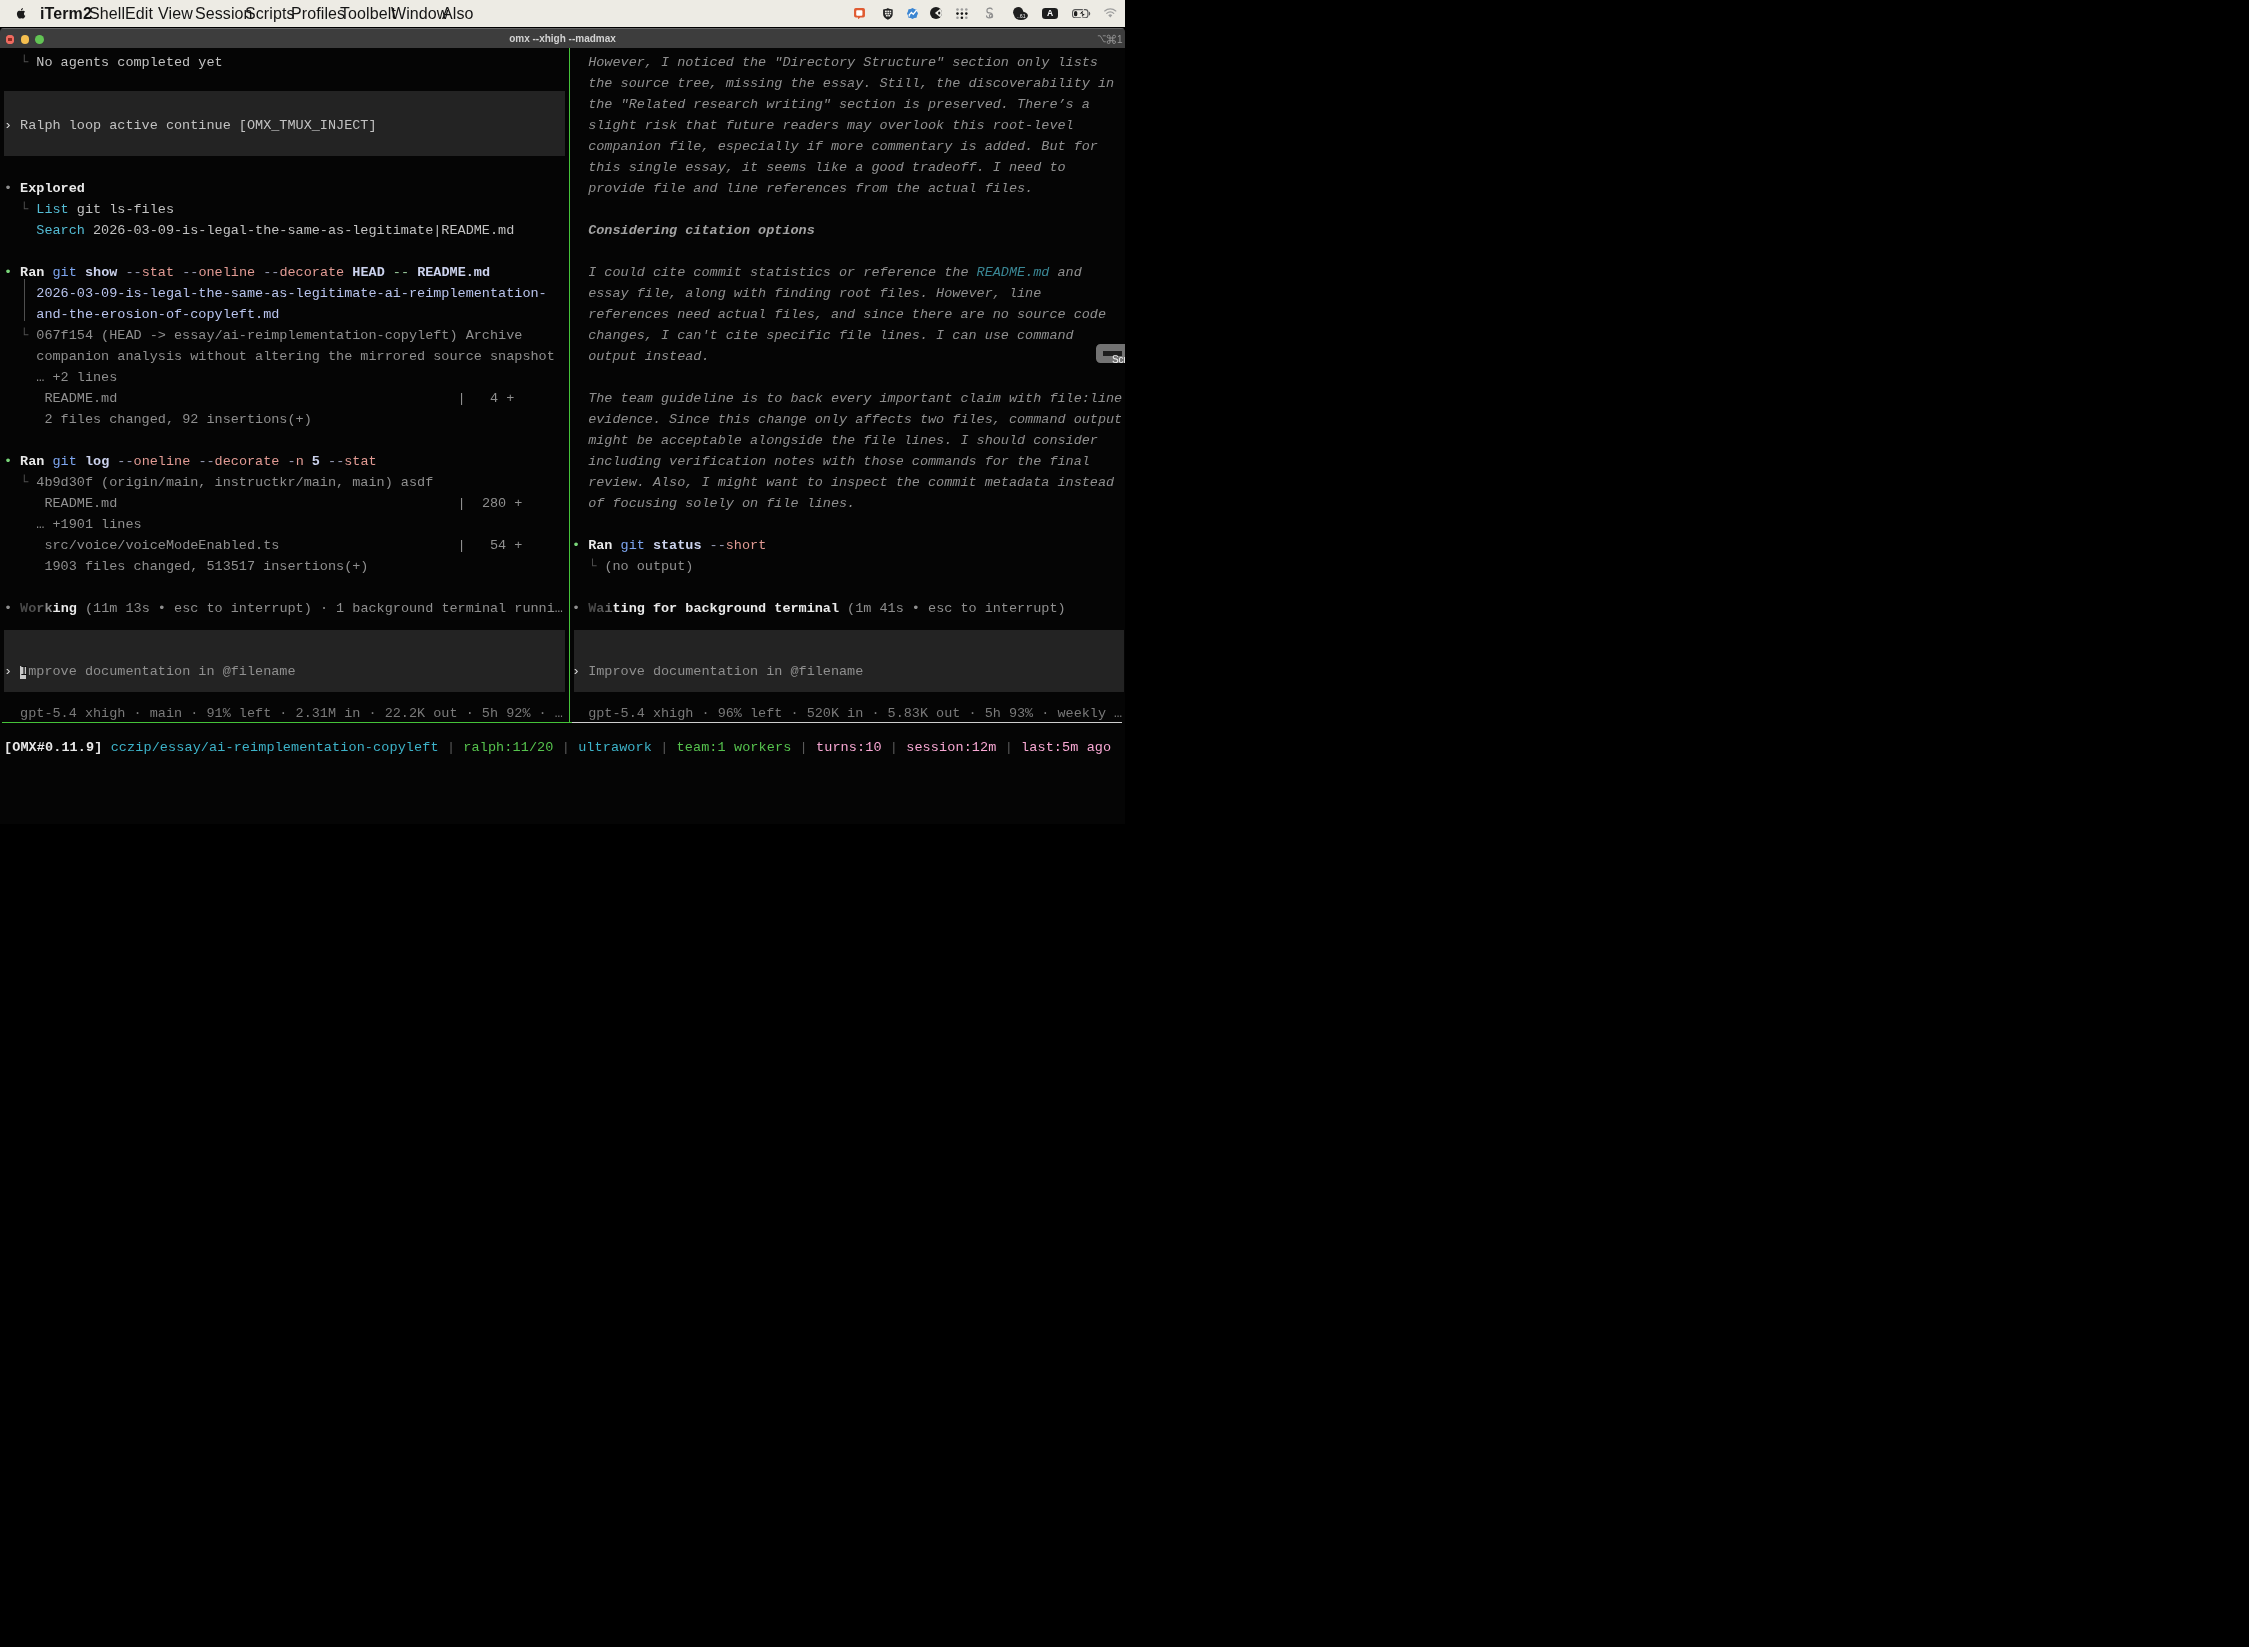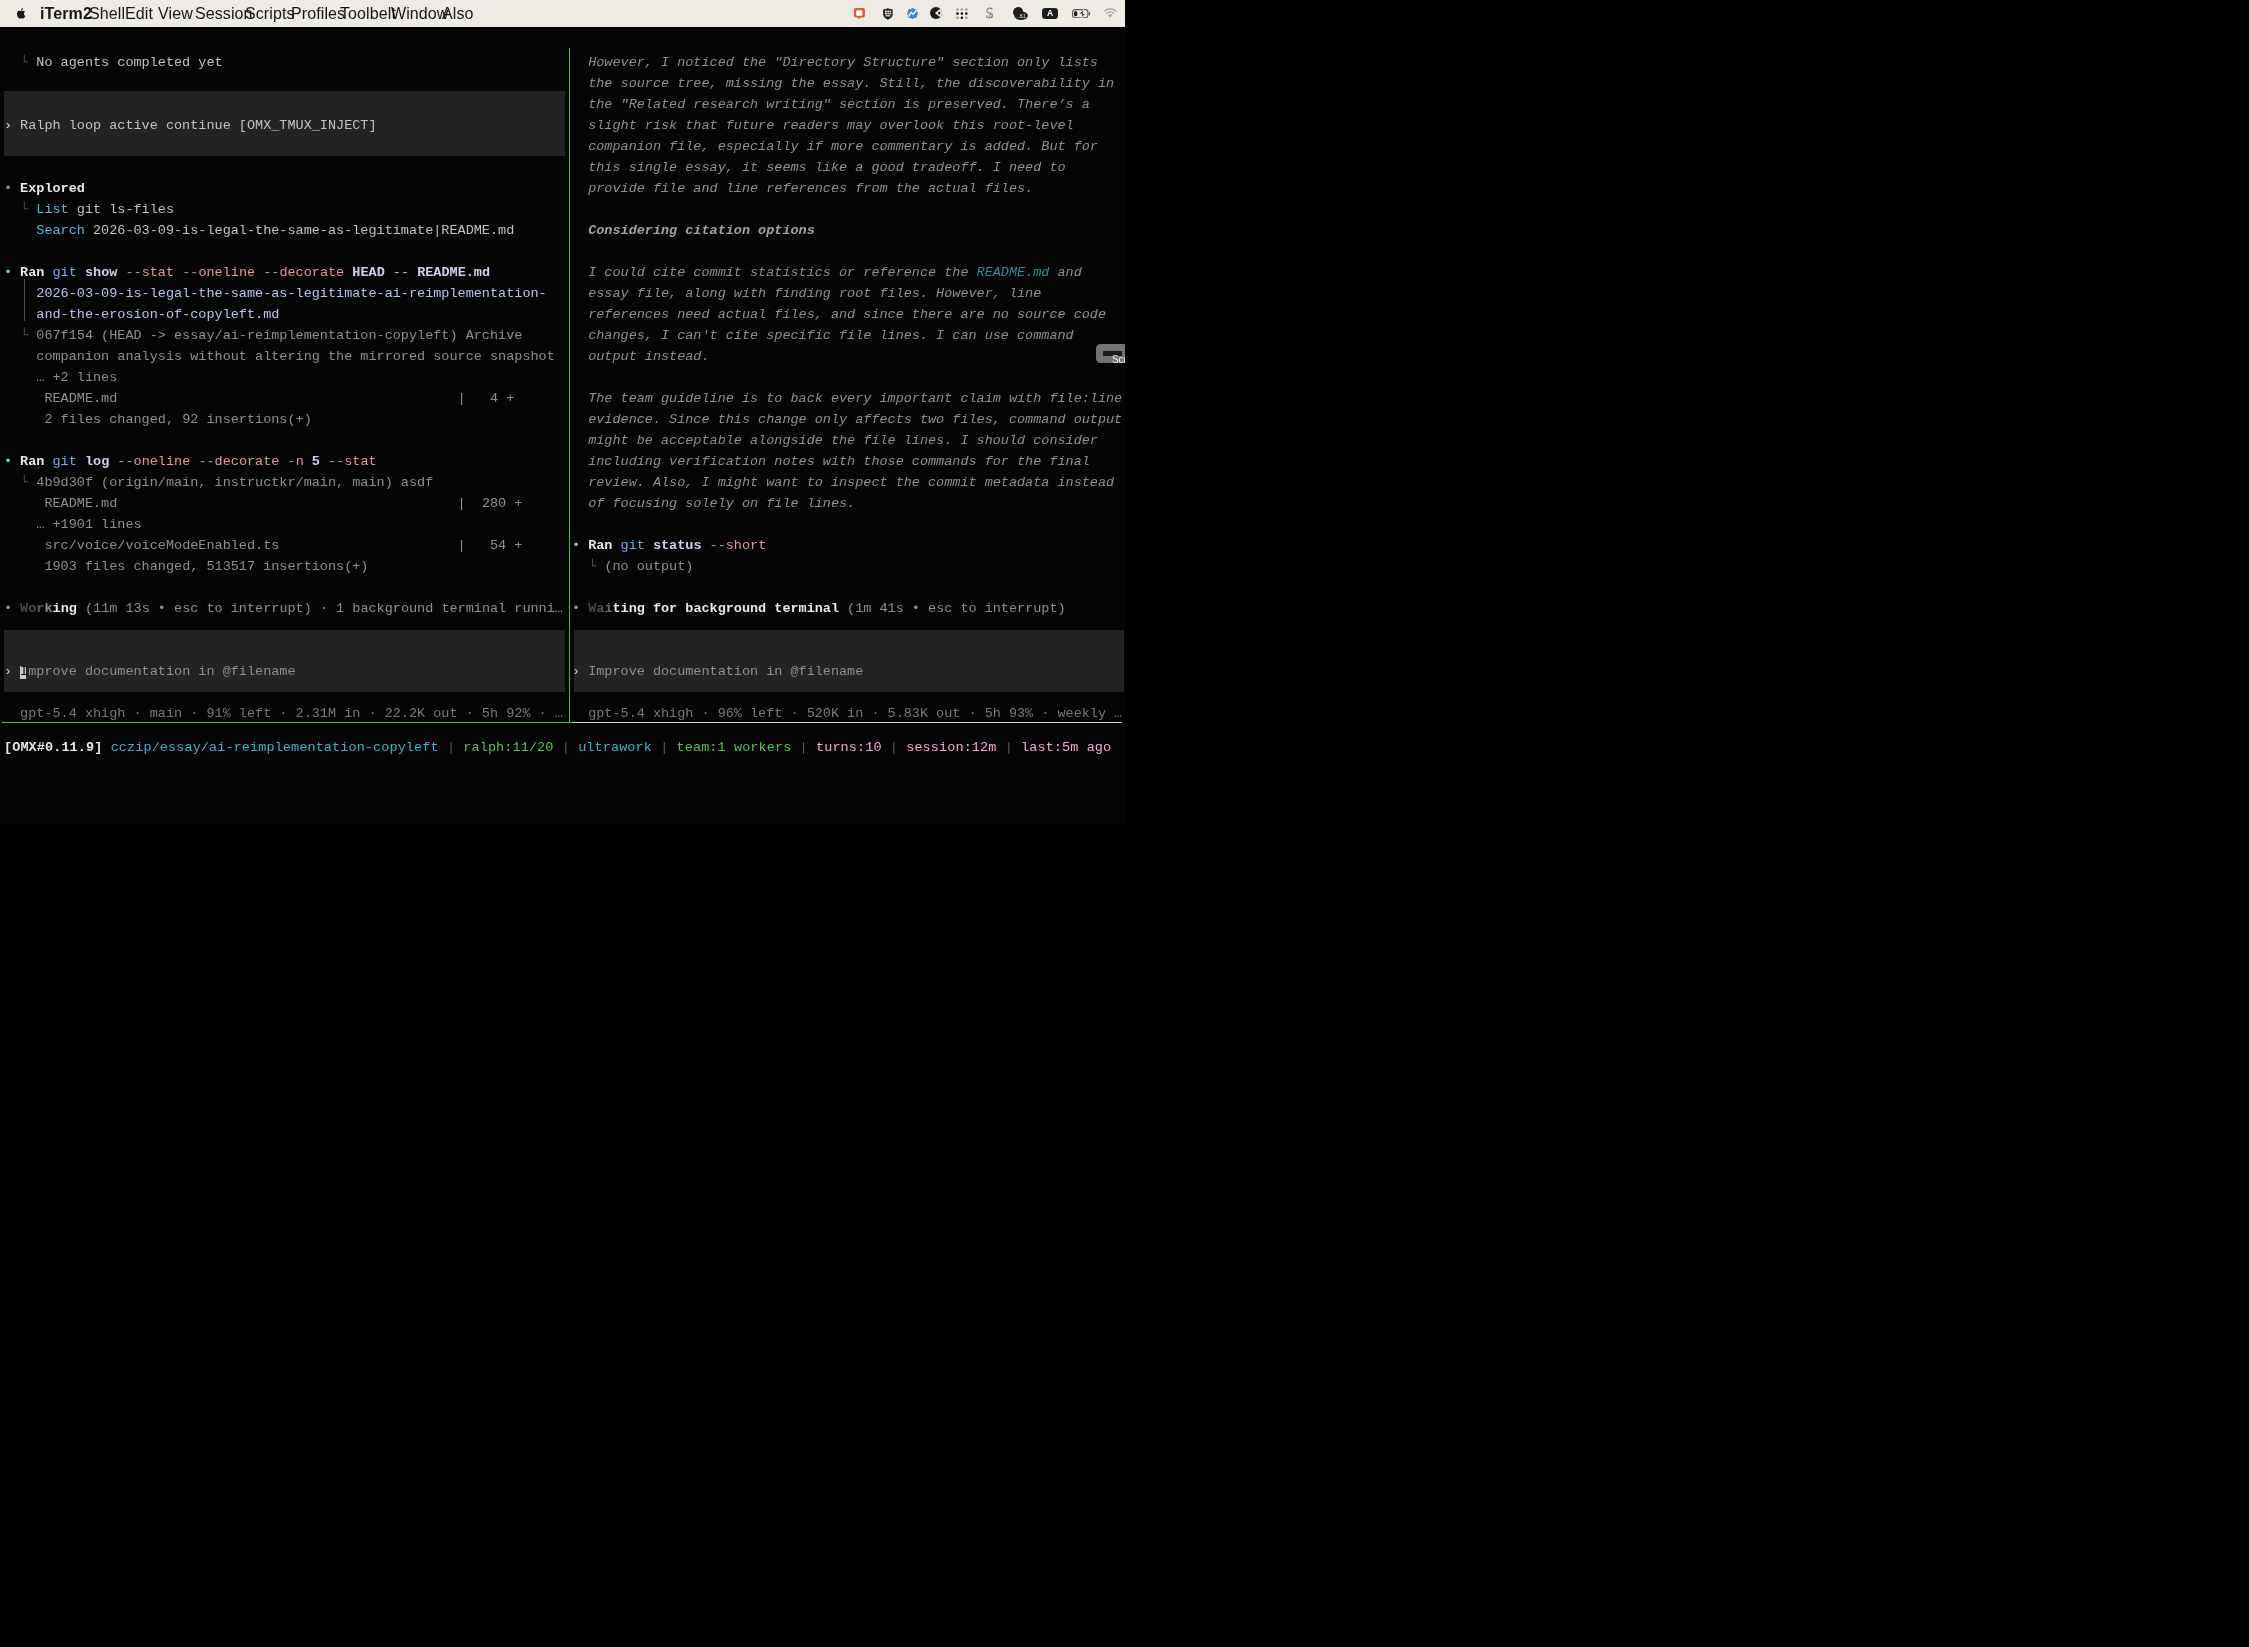--- a/index.html
+++ b/index.html
@@ -100,20 +100,36 @@
     </svg>
     <svg class="ic" style="left:1104px;top:8.3px" width="12.5" height="9.6" viewBox="0 0 34 26">
 <g fill="none" stroke="#9e9e9e" stroke-width="3.4" stroke-linecap="round">
 <path d="M2 8a22 22 0 0 1 30 0"></path>
         <path d="M7.5 14.5a14 14 0 0 1 19 0"></path>
       </g>
 <path fill="#9e9e9e" d="M11.5 19.5a8 8 0 0 1 11 0L17 25.5z"></path>
     </svg>
   </div>
 <div id="win">
+  <div id="titlebar">
+    <div class="tl" style="left:5.6px;background:#ee6a5f"></div>
+    <div class="tl" style="left:5.6px;background:radial-gradient(circle at 50% 50%, #8e2a1f 0 1.8px, #ee6a5f 1.9px)"></div>
+    <div class="tl" style="left:20.6px;background:#f5bf4f"></div>
+    <div class="tl" style="left:35px;background:#62c454"></div>
+    <div id="title">omx --xhigh --madmax</div>
+    <div style="position:absolute;left:1097px;top:4.6px;width:25px;height:11px;color:#9a9a9a">
+<svg width="9.6" height="9.6" viewBox="0 0 24 24" style="position:absolute;left:0;top:0.9px">
+<path fill="none" stroke="#9a9a9a" stroke-width="2.1" d="M2 4.5h6.2L17 19.5h5 M14.5 4.5H22"></path>
+        </svg>
+<svg width="10.7" height="10.7" viewBox="0 0 24 24" style="position:absolute;left:9.2px;top:0.4px">
+<path fill="none" stroke="#9a9a9a" stroke-width="2" d="M9 9h6v6H9z M9 9V5.7A3.2 3.2 0 1 0 5.7 9H9 M15 9V5.7A3.2 3.2 0 1 1 18.3 9H15 M9 15v3.3A3.2 3.2 0 1 1 5.7 15H9 M15 15v3.3a3.2 3.2 0 1 0 3.3-3.3H15"></path>
+        </svg>
+<div style="position:absolute;left:20px;top:0;font:10px 'Liberation Sans'">1</div>
+      </div>
+  </div>
   <div class="bx" style="left:3.5px;top:63px;width:561px;height:65px"></div>
   <div class="bx" style="left:3.5px;top:602px;width:561px;height:62px"></div>
   <div class="bx" style="left:574px;top:602px;width:550px;height:62px"></div>
   <div style="position:absolute;left:24px;top:251px;width:1.2px;height:42px;background:#4f4f4f"></div>
   <div style="position:absolute;left:569px;top:20px;width:1.3px;height:675px;background:#45c339"></div>
   <pre style="left:3.9px;top:23.5px"><span class="dim">  └ </span><span class="txt">No agents completed yet</span>
 
 
 <span class="prompt">› </span><span class="txt">Ralph loop active continue [OMX_TMUX_INJECT]</span>
 

